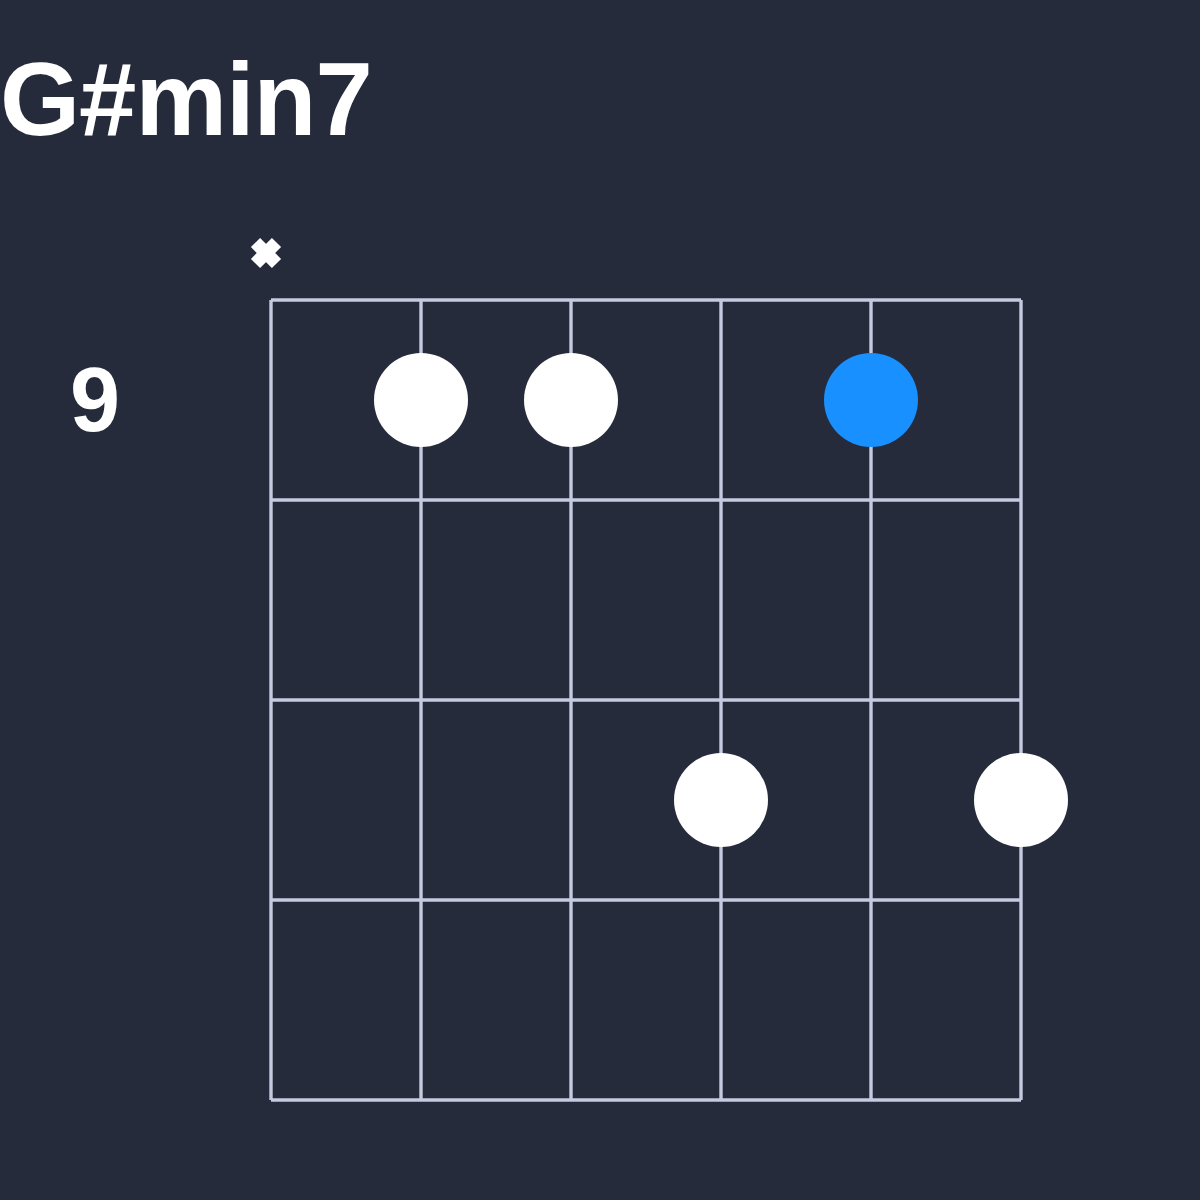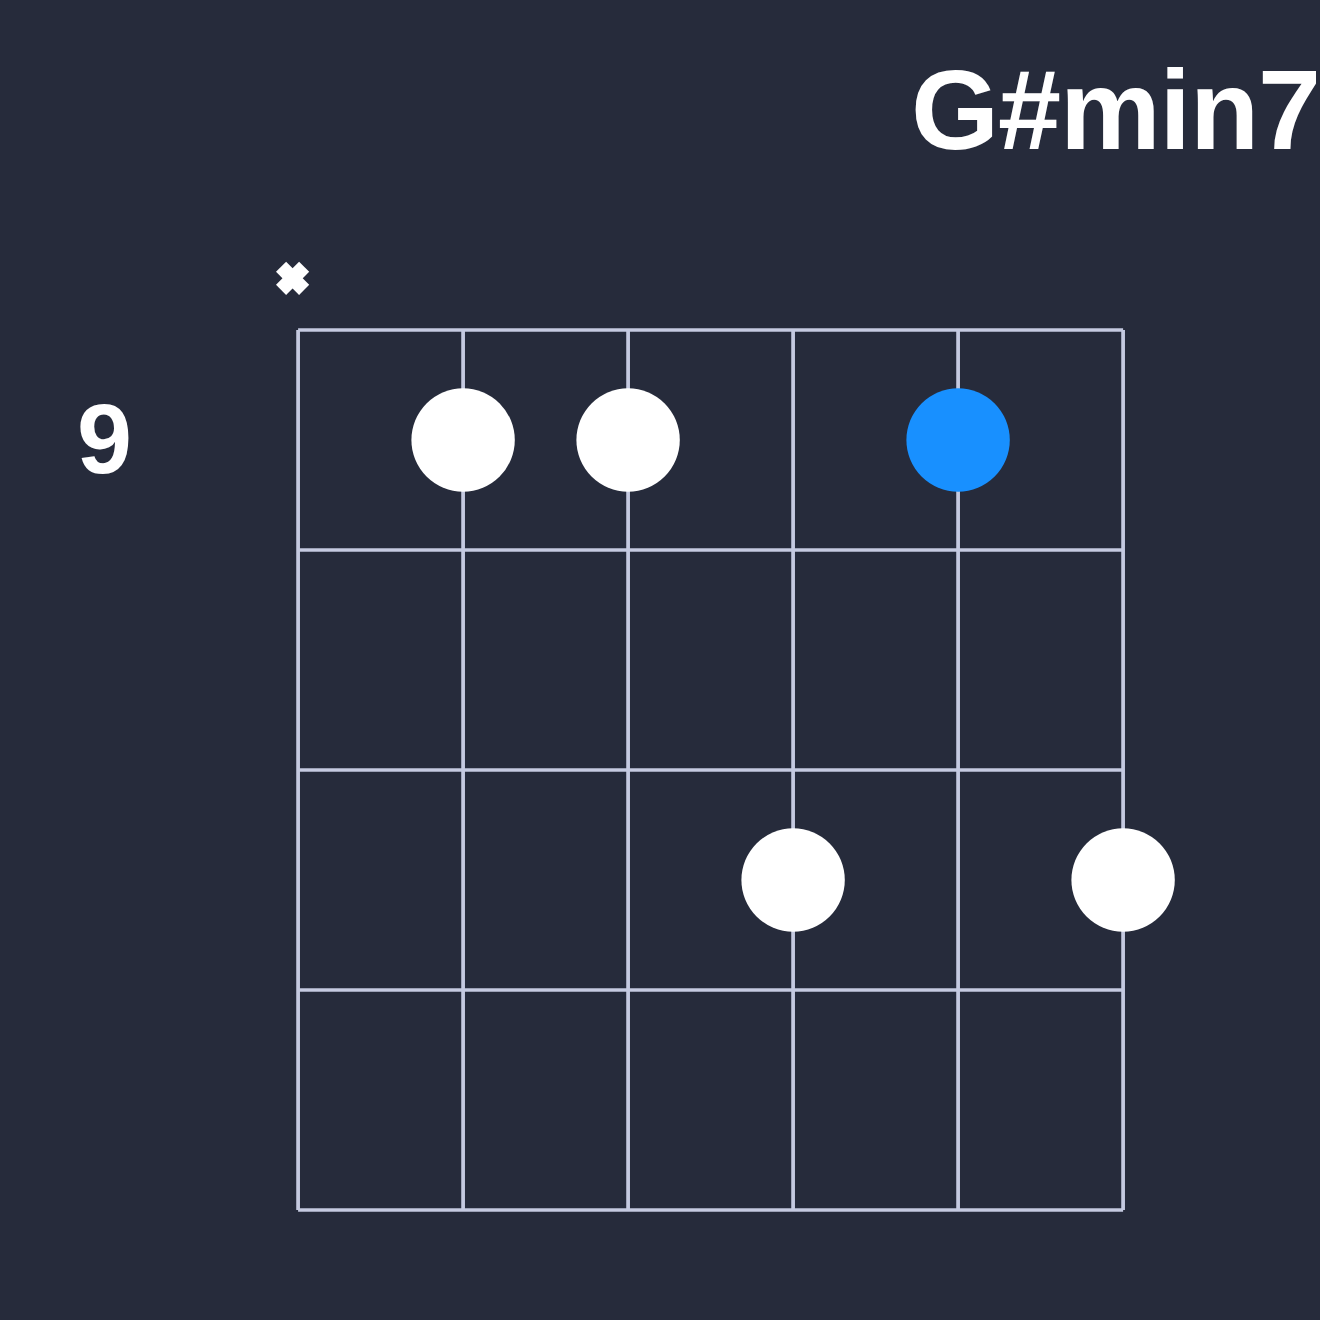--- a/index.html
+++ b/index.html
@@ -16,21 +16,21 @@
   #chord-root {
     position: relative;
     width: 1200px;
     height: 1200px;
   }
   #chord-title {
     position: absolute;
     left: 0;
     top: 48px;
     width: 1200px;
-    text-align: right;
+    text-align: left;
     color: #ffffff;
     font-size: 103px;
     font-weight: bold;
     line-height: 1;
     letter-spacing: -1px;
     white-space: nowrap;
   }
   #fret-position-label {
     position: absolute;
     left: 40px;

